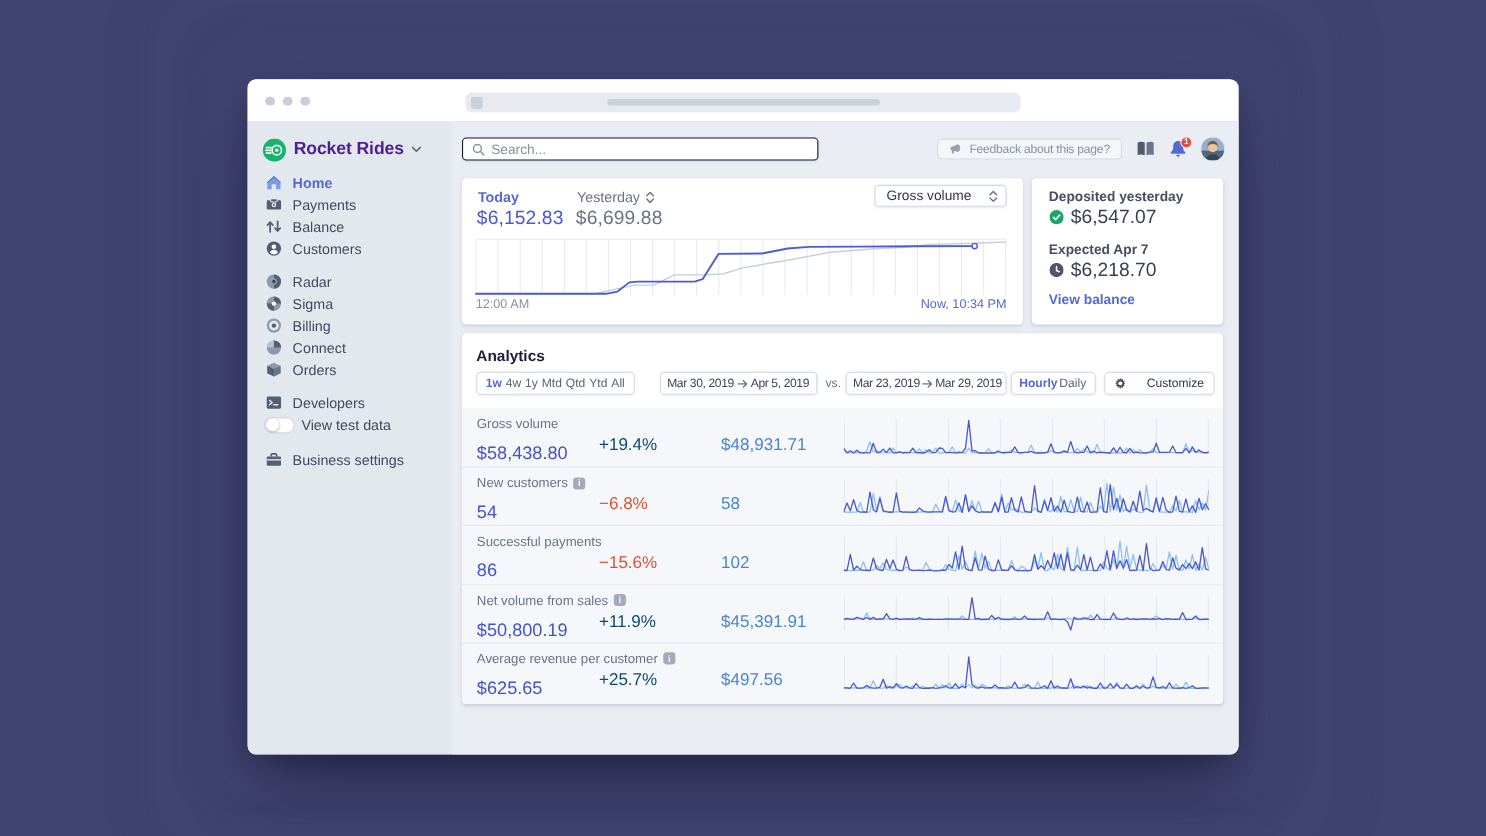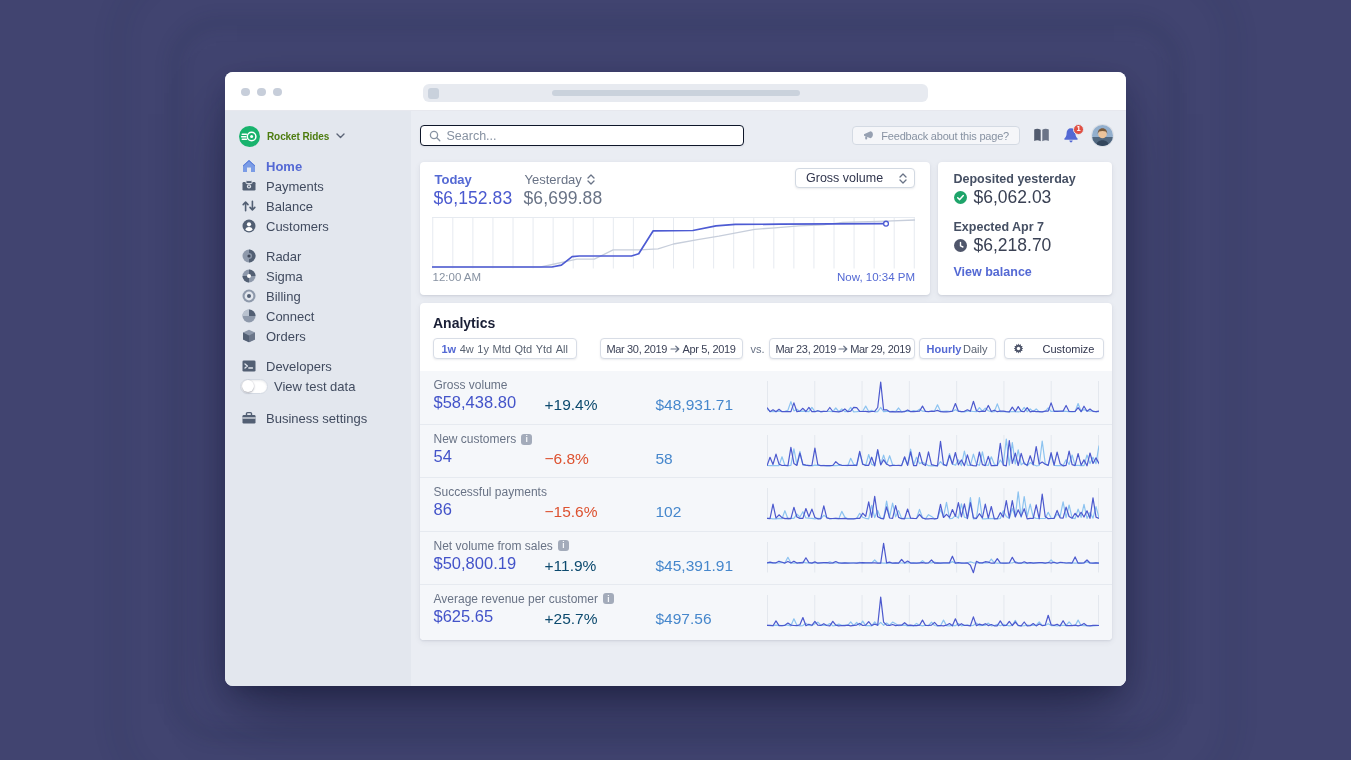--- a/index.html
+++ b/index.html
@@ -36,21 +36,21 @@
   .header-right { position:absolute; right:13px; top:14px; height:21px; display:flex; align-items:center; gap:13px; }
   .feedback-btn { height:19px; border:1px solid #d4dae3; background:rgba(255,255,255,0.5); border-radius:4px;
                   display:flex; align-items:center; gap:6px; padding:0 10px; color:#8792a2; font-size:11px; letter-spacing:-0.2px; }
   .icon-btn { position:relative; display:flex; align-items:center; }
   .badge { position:absolute; top:-3.5px; right:-5px; min-width:11px; height:11px; border-radius:6px; background:#e04f43;
            border:1.5px solid #e6e9f0; color:#fff; font-size:7.5px; font-weight:700; display:flex; align-items:center; justify-content:center; line-height:1; padding:0 1px; }
   .avatar { width:21px; height:21px; border-radius:50%; overflow:hidden; box-shadow:0 0 0 1px rgba(0,0,0,0.06); }
 
   
   .account { position:absolute; left:14px; top:14.5px; display:flex; align-items:center; gap:7px; }
-  .account-name { font-size:10px; font-weight:700; color:#4d7c0f; letter-spacing:-0.1px; }
+  .account-name { font-size:16px; font-weight:700; color:#4c1d95; letter-spacing:-0.1px; }
   .nav { position:absolute; left:0; top:45px; right:0; }
   .nav-item { display:flex; align-items:center; gap:9px; padding:0 0 0 16px; height:20px; font-size:13px; color:#414b5f; }
   .nav-item .ic { width:16px; height:16px; display:flex; align-items:center; justify-content:center; flex:none; }
   .nav-item.active { color:#5469d4; font-weight:700; }
   .nav-gap { height:10px; }
   .toggle-track { width:28px; height:15px; border-radius:8px; background:#fff; border:1px solid #d4dae3; position:relative; flex:none; margin-left:-1px; box-shadow:inset 0 1px 2px rgba(60,66,87,0.10); }
   .toggle-knob { position:absolute; left:0.5px; top:0.5px; width:12px; height:12px; border-radius:50%; background:#fff;
                  box-shadow:0 1px 2px rgba(40,44,63,0.35), 0 0 0 0.5px rgba(40,44,63,0.08); }
 
   
@@ -95,21 +95,21 @@
   .range-2 { position:absolute; left:336px; top:0; width:146px; }
   .interval-group { position:absolute; left:486px; top:0; width:77px; justify-content:space-between; padding:0 7px; }
   .customize-btn { position:absolute; right:0; top:0; padding:0 8px; gap:19px; color:#30354d; }
 
   .rows { position:absolute; left:0; right:0; top:68.5px; bottom:0; background:#f5f7fa; }
   .mrow { position:absolute; left:0; right:0; border-top:1px solid #e6eaf0; }
   .mrow.first { border-top:none; }
   .m-label { position:absolute; left:14px; top:7px; font-size:12px; color:#697386; display:flex; align-items:center; gap:5px; }
   .info-ic { width:11px; height:11px; border-radius:3px; background:#a3abba; color:#f5f7fa; font-size:8.5px; font-weight:700;
              display:flex; align-items:center; justify-content:center; font-style:normal; line-height:1; }
-  .m-value { position:absolute; left:14px; top:22px; font-size:16.5px; color:#4353c9;text-align:right; }
+  .m-value { position:absolute; left:14px; top:32px; font-size:16.5px; color:#4353c9;text-align:right; }
   .m-delta { position:absolute; left:125px; top:25px; font-size:15.5px; }
   .m-delta.up { color:#0c4a6e; }
   .m-delta.down { color:#dd5230; }
   .m-prev { position:absolute; left:236px; top:25px; font-size:15.5px; color:#4687cc; }
   .m-spark { position:absolute; left:347px; top:0; }
 
   svg { display:block; }
 </style>
 </head>
 <body>
@@ -373,21 +373,21 @@
           </div>
         </section>
 
         <section class="card balance-card">
           <span class="bc-label" style="top:10px">Deposited yesterday</span>
           <div class="bc-amount" style="top:25px">
             <svg width="13" height="13" viewBox="0 0 13 13">
                 <circle cx="6.5" cy="6.5" r="6.5" fill="#1ea46a"></circle>
                 <path d="M3.7 6.7 L5.7 8.6 L9.3 4.6" fill="none" stroke="#fff" stroke-width="1.5" stroke-linecap="round" stroke-linejoin="round"></path>
               </svg>
-            <span>$6,062.03</span>
+            <span>$6,547.07</span>
           </div>
           <span class="bc-label" style="top:58px">Expected Apr 7</span>
           <div class="bc-amount" style="top:73px">
             <svg width="13" height="13" viewBox="0 0 13 13">
                 <circle cx="6.5" cy="6.5" r="6.5" fill="#4f566b"></circle>
                 <path d="M6.5 3.4 L6.5 6.9 L8.9 8.0" fill="none" stroke="#fff" stroke-width="1.4" stroke-linecap="round"></path>
               </svg>
             <span>$6,218.70</span>
           </div>
           <a class="bc-link">View balance</a>

